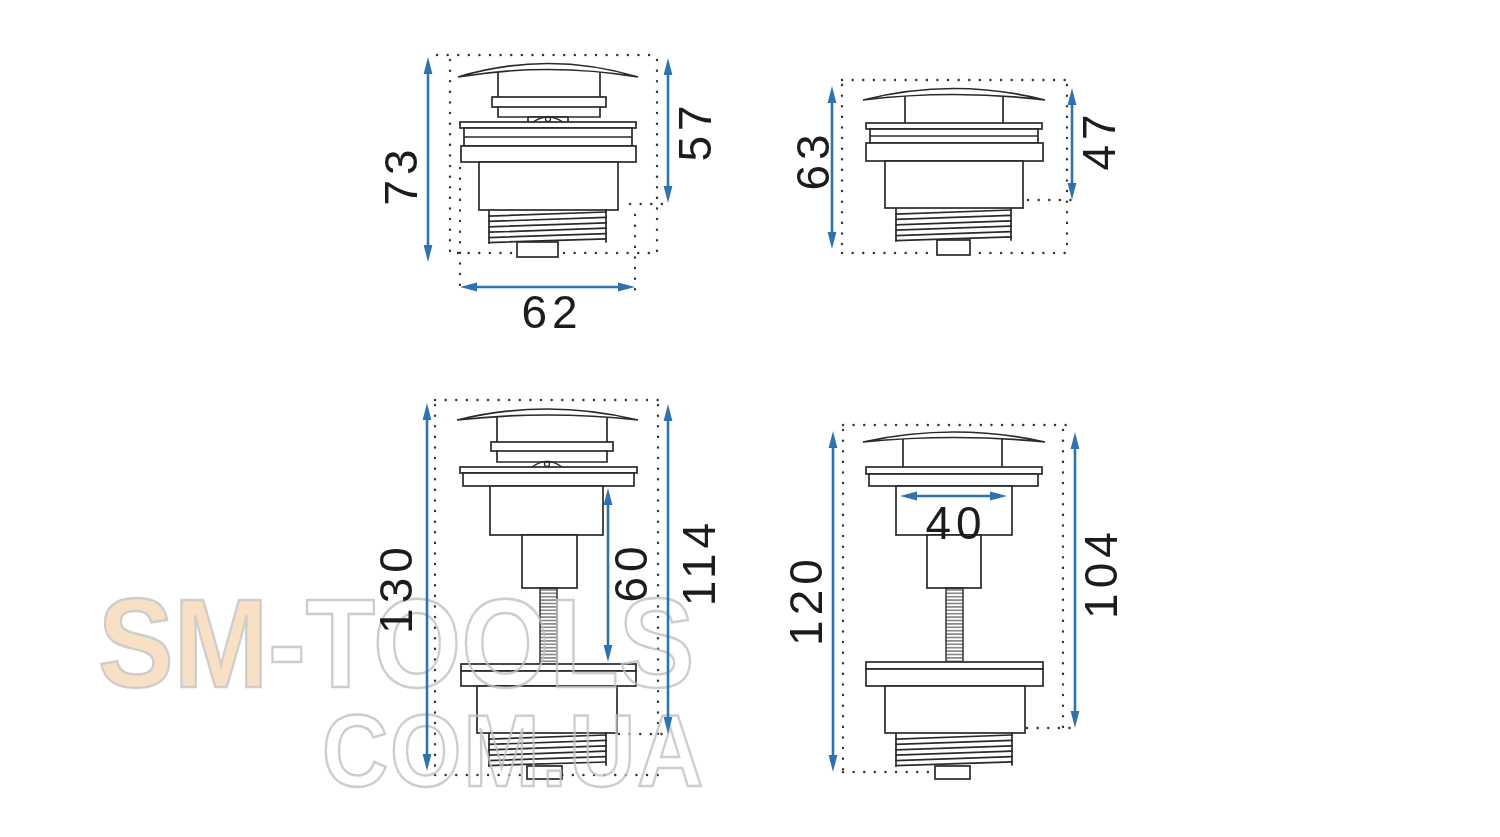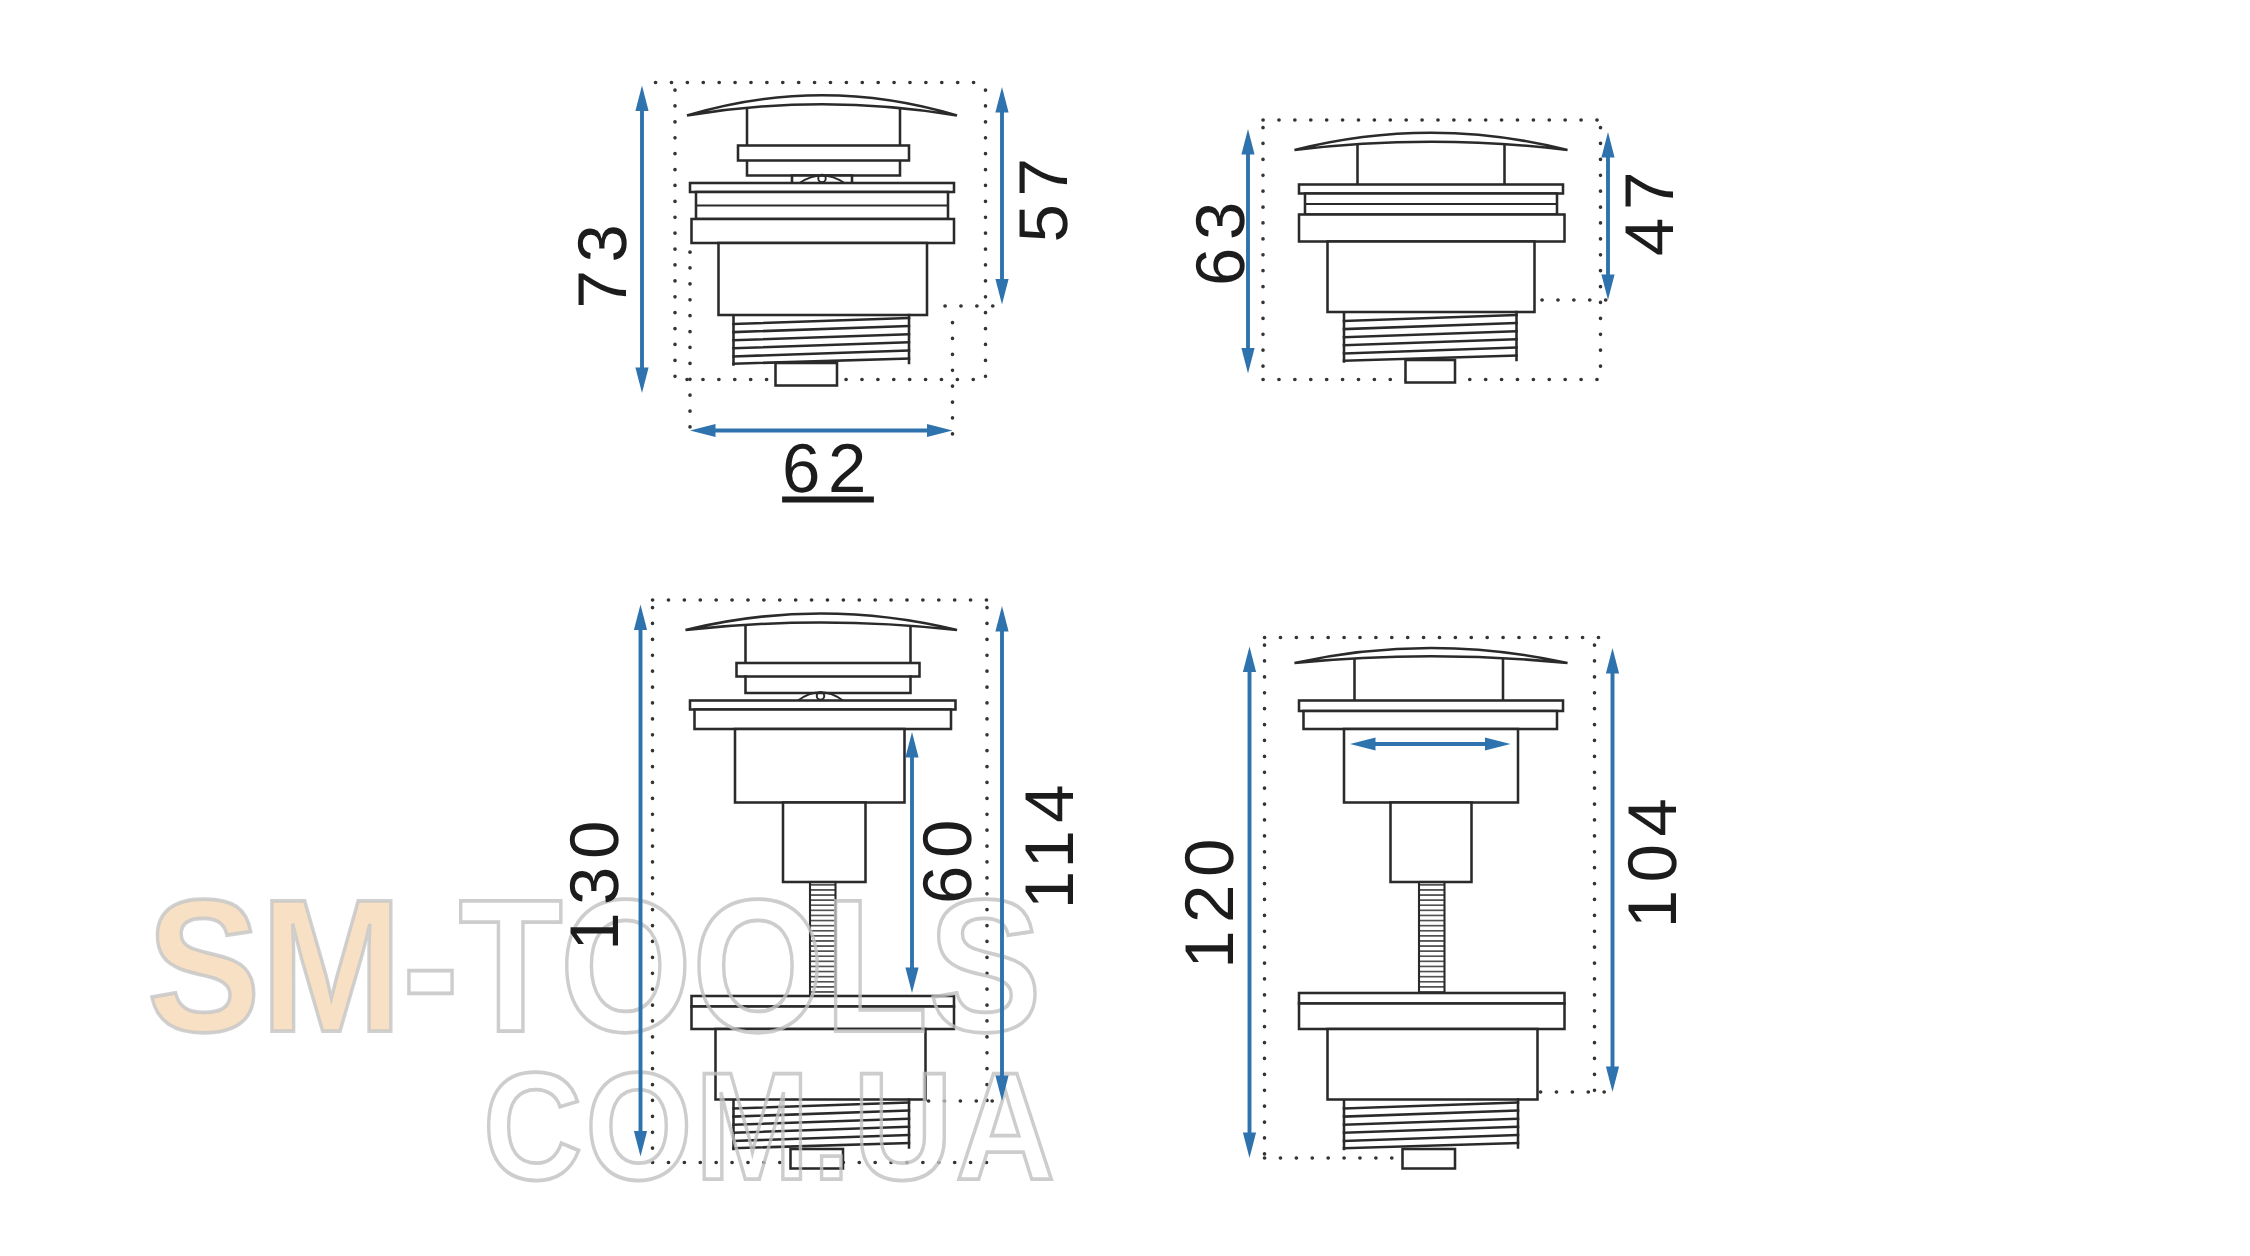--- a/index.html
+++ b/index.html
@@ -9,21 +9,21 @@
   .ln  {stroke:#2a2a2a;stroke-width:1.7;fill:none;stroke-linecap:square;}
   .shp {stroke:#2a2a2a;stroke-width:1.7;fill:#ffffff;}
   .thin{stroke:#2a2a2a;stroke-width:1.3;fill:none;}
   .dot {stroke:#343434;stroke-width:2.4;stroke-linecap:round;stroke-dasharray:0.1 10.5;fill:none;}
   .dim {stroke:#2e73ad;stroke-width:2.6;fill:none;}
   .dimhead{fill:#2e73ad;stroke:none;}
   
   .dim-label{position:absolute;display:flex;align-items:center;justify-content:center;
      color:#1c1c1c;font-size:46px;letter-spacing:5px;line-height:1;white-space:nowrap;z-index:40;}
   .dim-v{width:140px;height:56px;transform:rotate(-90deg);}
-  .dim-h{width:140px;height:56px;text-decoration:underline;}
+  .dim-h{width:140px;height:56px;}
   
   .wm{position:absolute;font-weight:bold;white-space:nowrap;transform-origin:left top;z-index:20;line-height:1;}
   .wm-line1{left:98px;top:581px;font-size:126px;letter-spacing:0px;transform:scaleX(0.90);}
   .wm-line2{left:322px;top:700px;font-size:102px;letter-spacing:2px;transform:scaleX(0.90);}
   .wm-fill{color:#f8e0c4;-webkit-text-stroke:2.5px rgba(200,200,200,0.85);}
   .wm-outline{color:transparent;-webkit-text-stroke:2.5px rgba(193,193,193,0.8);}
   svg{position:absolute;left:0;top:0;}
   .z10{z-index:10;} .z30{z-index:30;}
 </style>
 </head>
@@ -242,15 +242,16 @@
   <div class="dim-label dim-h" style="left:482px;top:284px;">62</div>
 
   <div class="dim-label dim-v" style="left:743px;top:132px;">63</div>
   <div class="dim-label dim-v" style="left:1029px;top:112px;">47</div>
 
   <div class="dim-label dim-v" style="left:326px;top:560px;">130</div>
   <div class="dim-label dim-v" style="left:561px;top:544px;">60</div>
   <div class="dim-label dim-v" style="left:629px;top:534px;">114</div>
 
   <div class="dim-label dim-v" style="left:736px;top:572px;">120</div>
+  <div class="dim-label dim-h" style="left:886px;top:495px;">40</div>
   <div class="dim-label dim-v" style="left:1031px;top:545px;">104</div>
 
 </div>
 
 </body></html>

